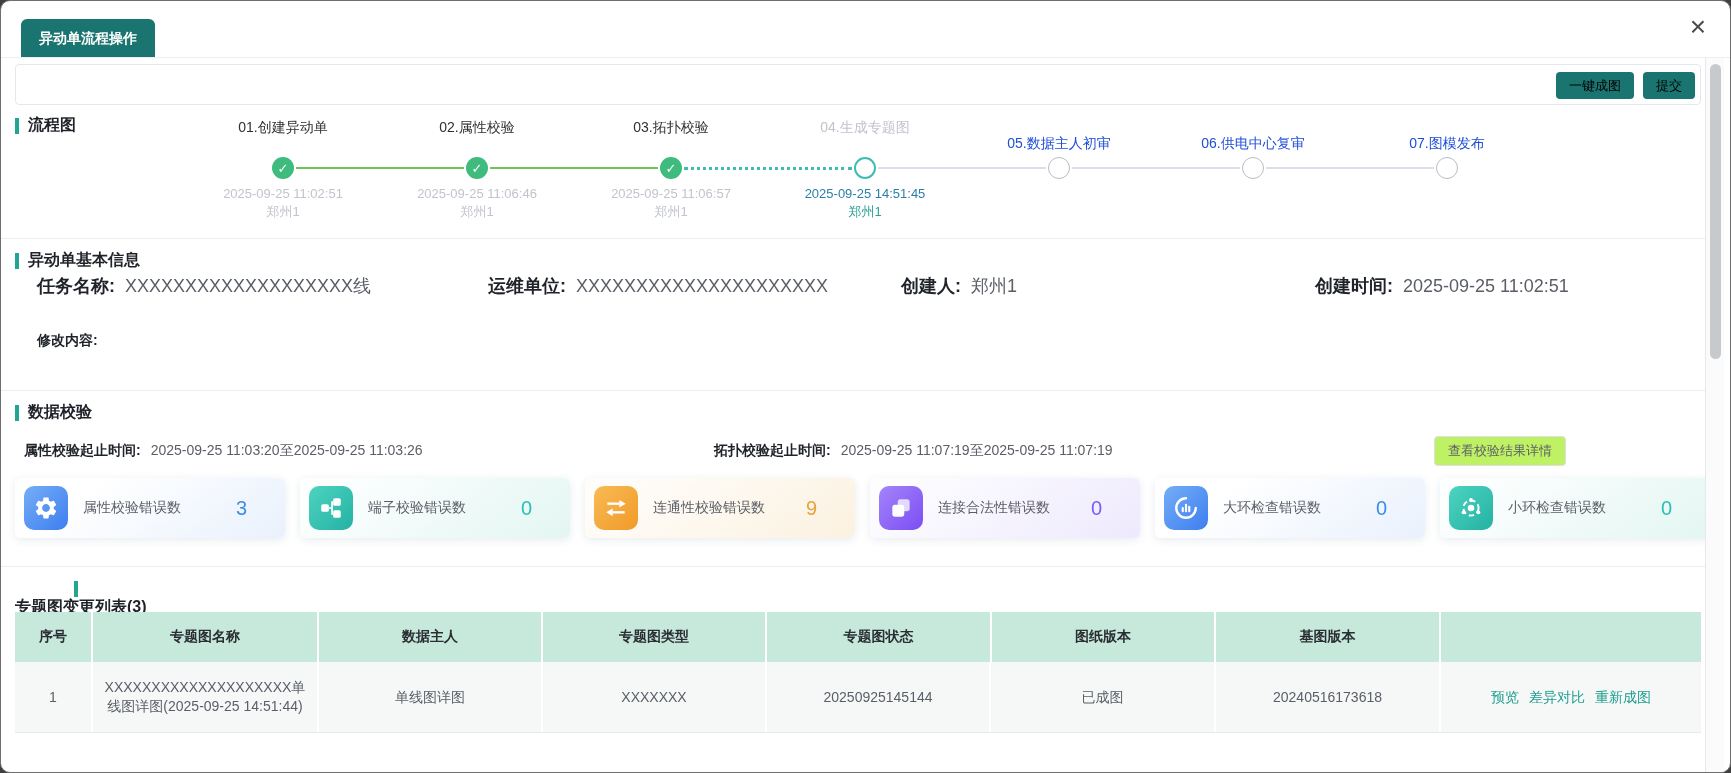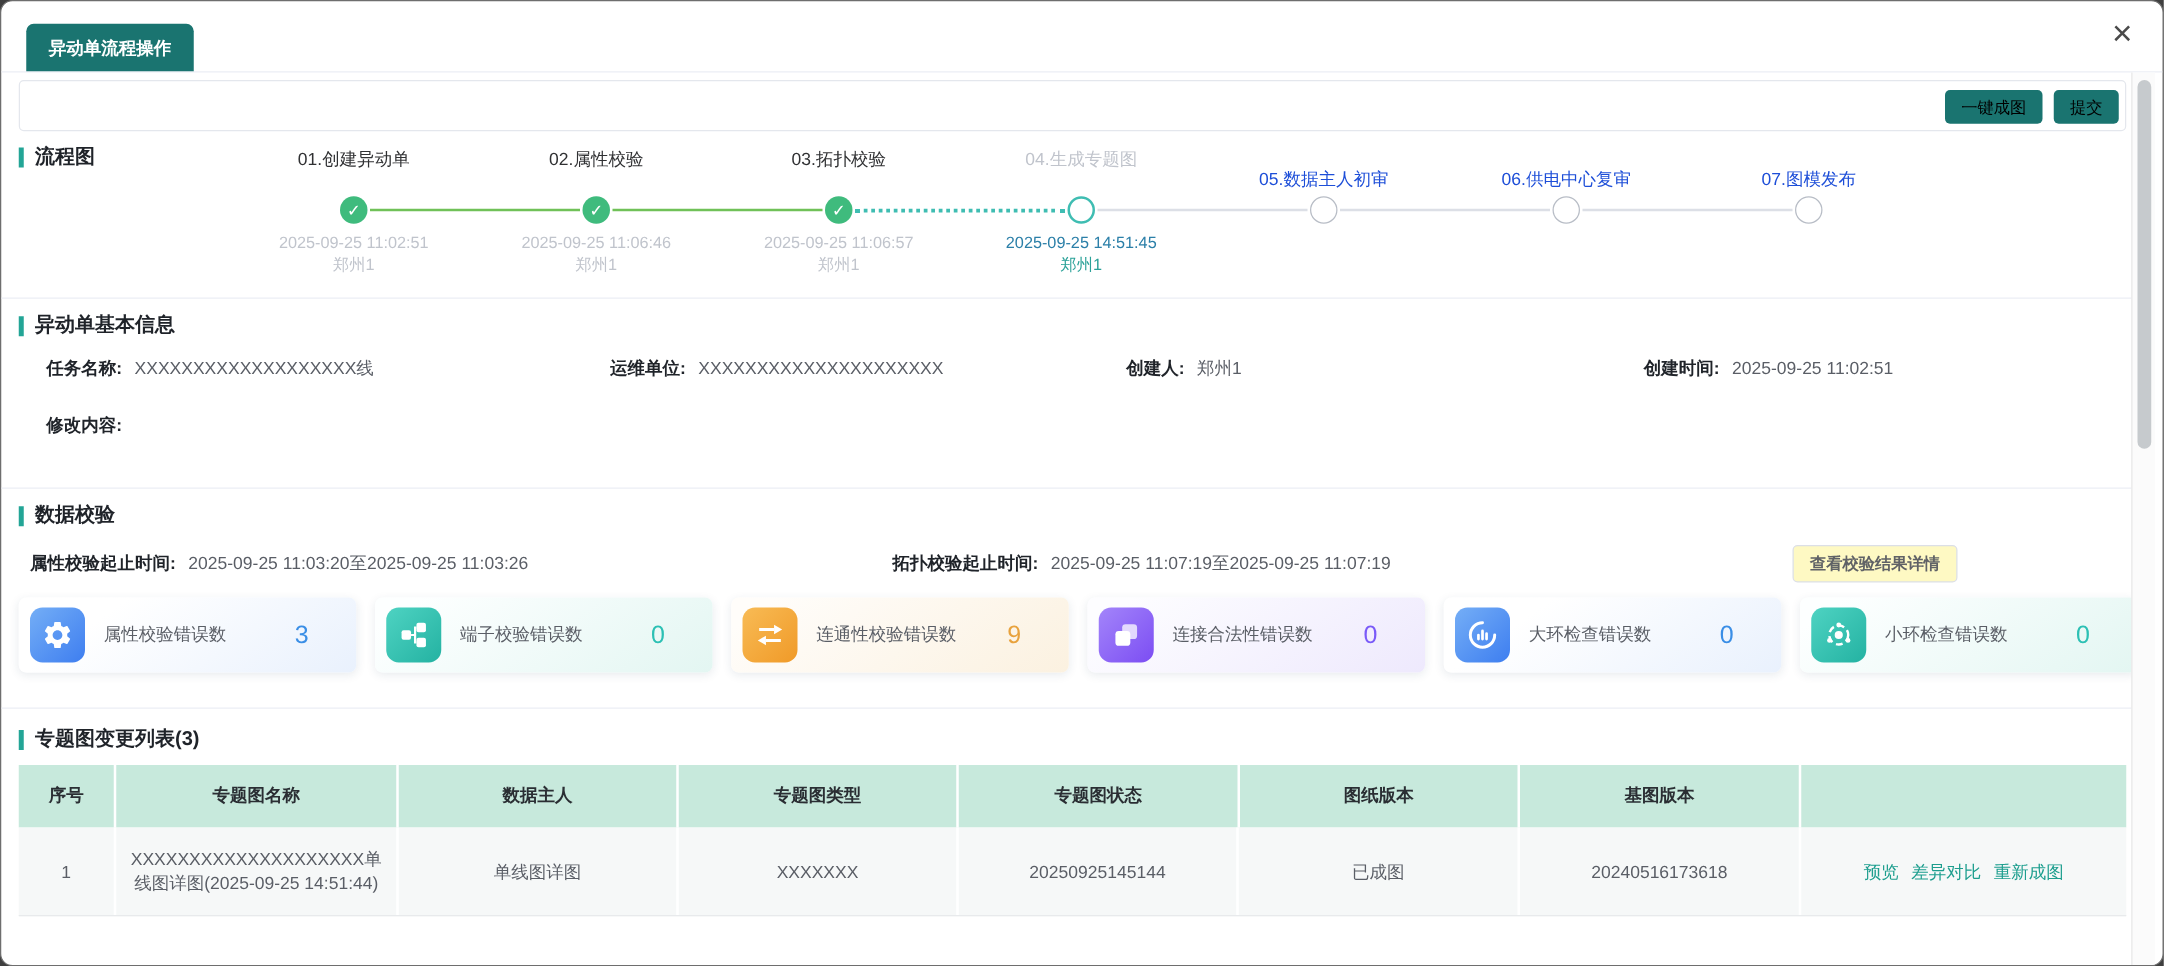--- a/index.html
+++ b/index.html
@@ -67,31 +67,31 @@
   .step-time { position: absolute; top: 73px; width: 100%; font-size: 13px; color: #c0c4cc; }
   .step-user { position: absolute; top: 90px; width: 100%; font-size: 13px; color: #c0c4cc; }
   .step.current .step-time { color: #2b7fa8; }
   .step.current .step-user { color: #2aa198; }
   .fline { position: absolute; top: 54px; width: 168px; height: 0; z-index: 1; }
   .fline.green  { border-top: 2px solid #70c158; }
   .fline.dotted { border-top: 3px dotted #3fbdb2; }
   .fline.gray   { border-top: 2px solid #dcdfe6; }
   
   .basic { position: absolute; left: 0; top: 249px; width: 1706px; height: 130px; }
-  .field { position: absolute; top: 36px; font-size: 14px; white-space: nowrap; }
+  .field { position: absolute; top: 24px; font-size: 18px; white-space: nowrap; }
   .f-label { font-weight: bold; color: #1f2329; margin-right: 10px; }
   .f-value { color: #5a5e66; }
   .modify { position: absolute; top: 82px; left: 36px; font-size: 14px; }
   
   .valid { position: absolute; left: 0; top: 401px; width: 1706px; height: 160px; }
   .vtime { position: absolute; top: 40px; font-size: 14px; white-space: nowrap; }
   .detail-btn {
     position: absolute; left: 1433px; top: 34px; height: 30px; padding: 0 13px;
-    background: #fef9c3; border: 1px solid #dcdfe6; border-radius: 4px;
-    font-size: 13px; color: #606266; cursor: pointer; font-family: inherit; font-weight: bold;
+    background: #bef264; border: 1px solid #dcdfe6; border-radius: 4px;
+    font-size: 13px; color: #606266; cursor: pointer; font-family: inherit;
   }
   .card {
     position: absolute; top: 76px; width: 270px; height: 60px;
     border-radius: 6px; box-shadow: 0 2px 8px rgba(31,60,90,0.10);
     display: flex; align-items: center;
   }
   .card-icon {
     position: absolute; left: 9px; top: 8px; width: 44px; height: 44px;
     border-radius: 10px; display: flex; align-items: center; justify-content: center;
   }
@@ -320,21 +320,21 @@
           </svg>
       </div>
       <div class="card-label">小环检查错误数</div>
       <div class="card-num num-teal">0</div>
     </div>
   </div>
 
   <div class="divider" style="top:565px"></div>
 
   <div class="tablesec">
-    <div class="sec-head" style="left:14px;top:3px;">
+    <div class="sec-head" style="left:14px;top:3px;flex-direction:column;">
       <span class="sec-bar"></span>
       <span class="sec-title">专题图变更列表(3)</span>
     </div>
     <div class="table">
       <div class="thead">
         <div class="th c0">序号</div>
         <div class="th c1">专题图名称</div>
         <div class="th c3">数据主人</div>
         <div class="th c2">专题图类型</div>
         <div class="th c5">专题图状态</div>

